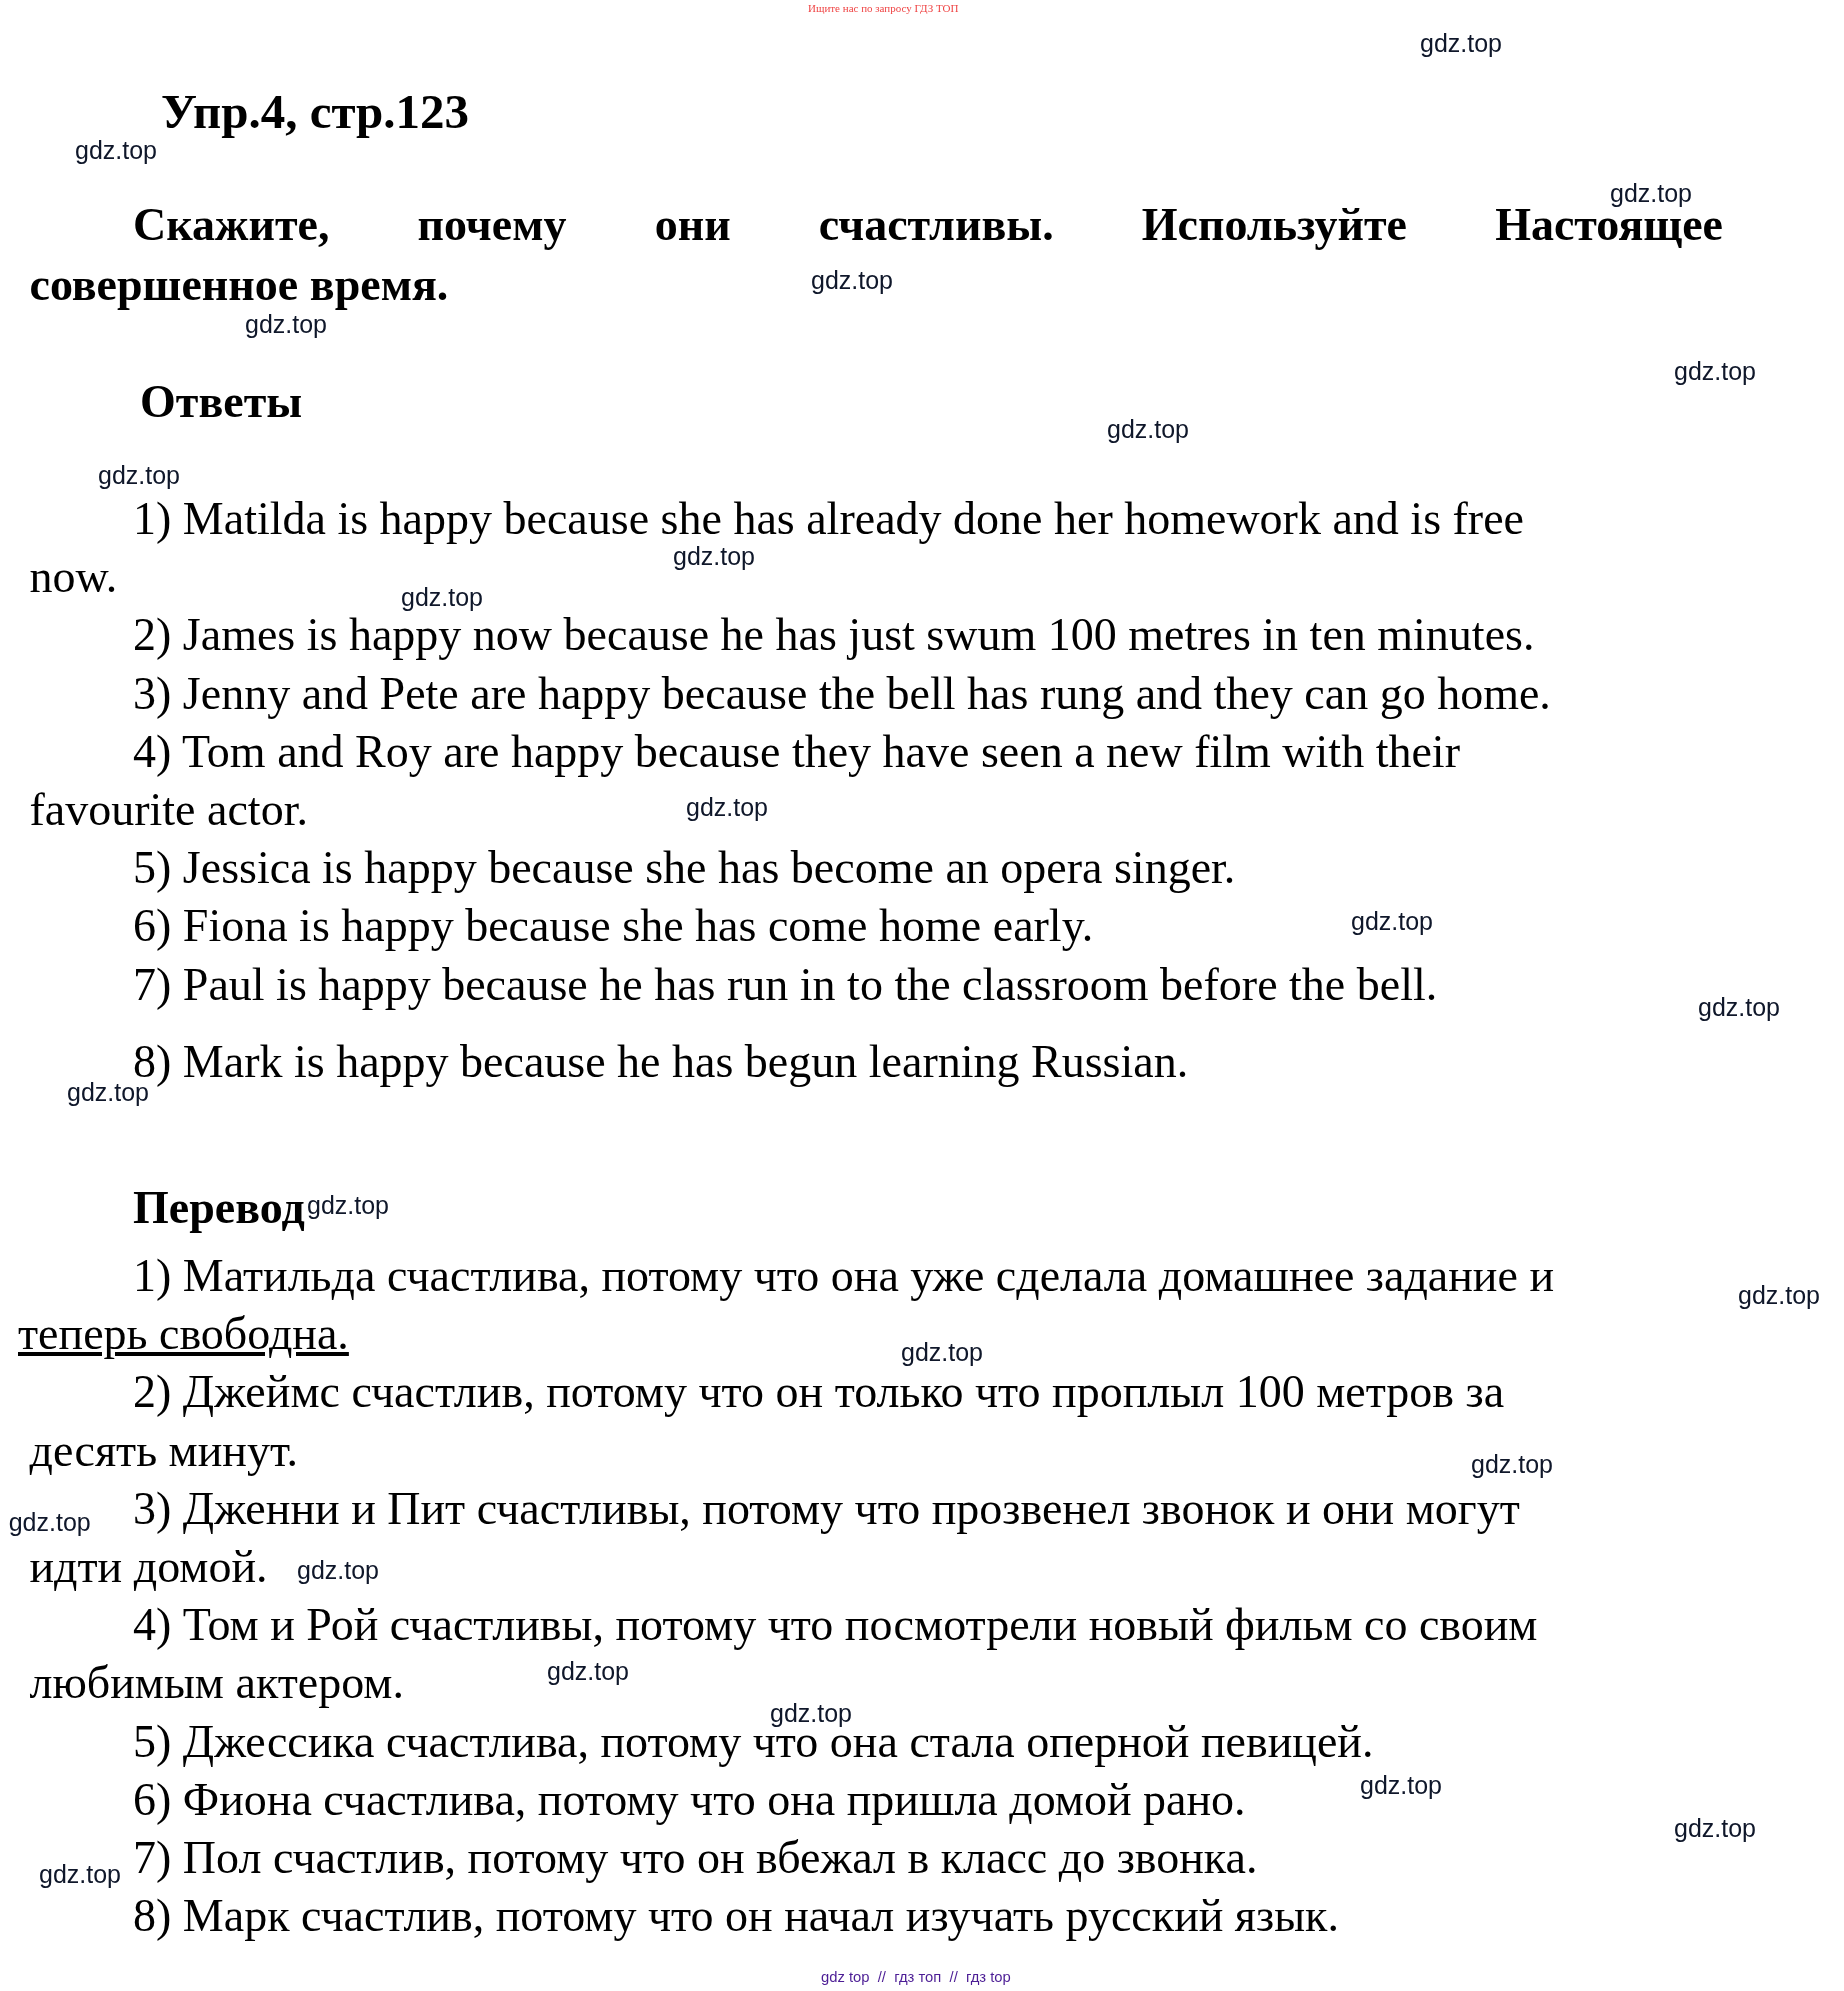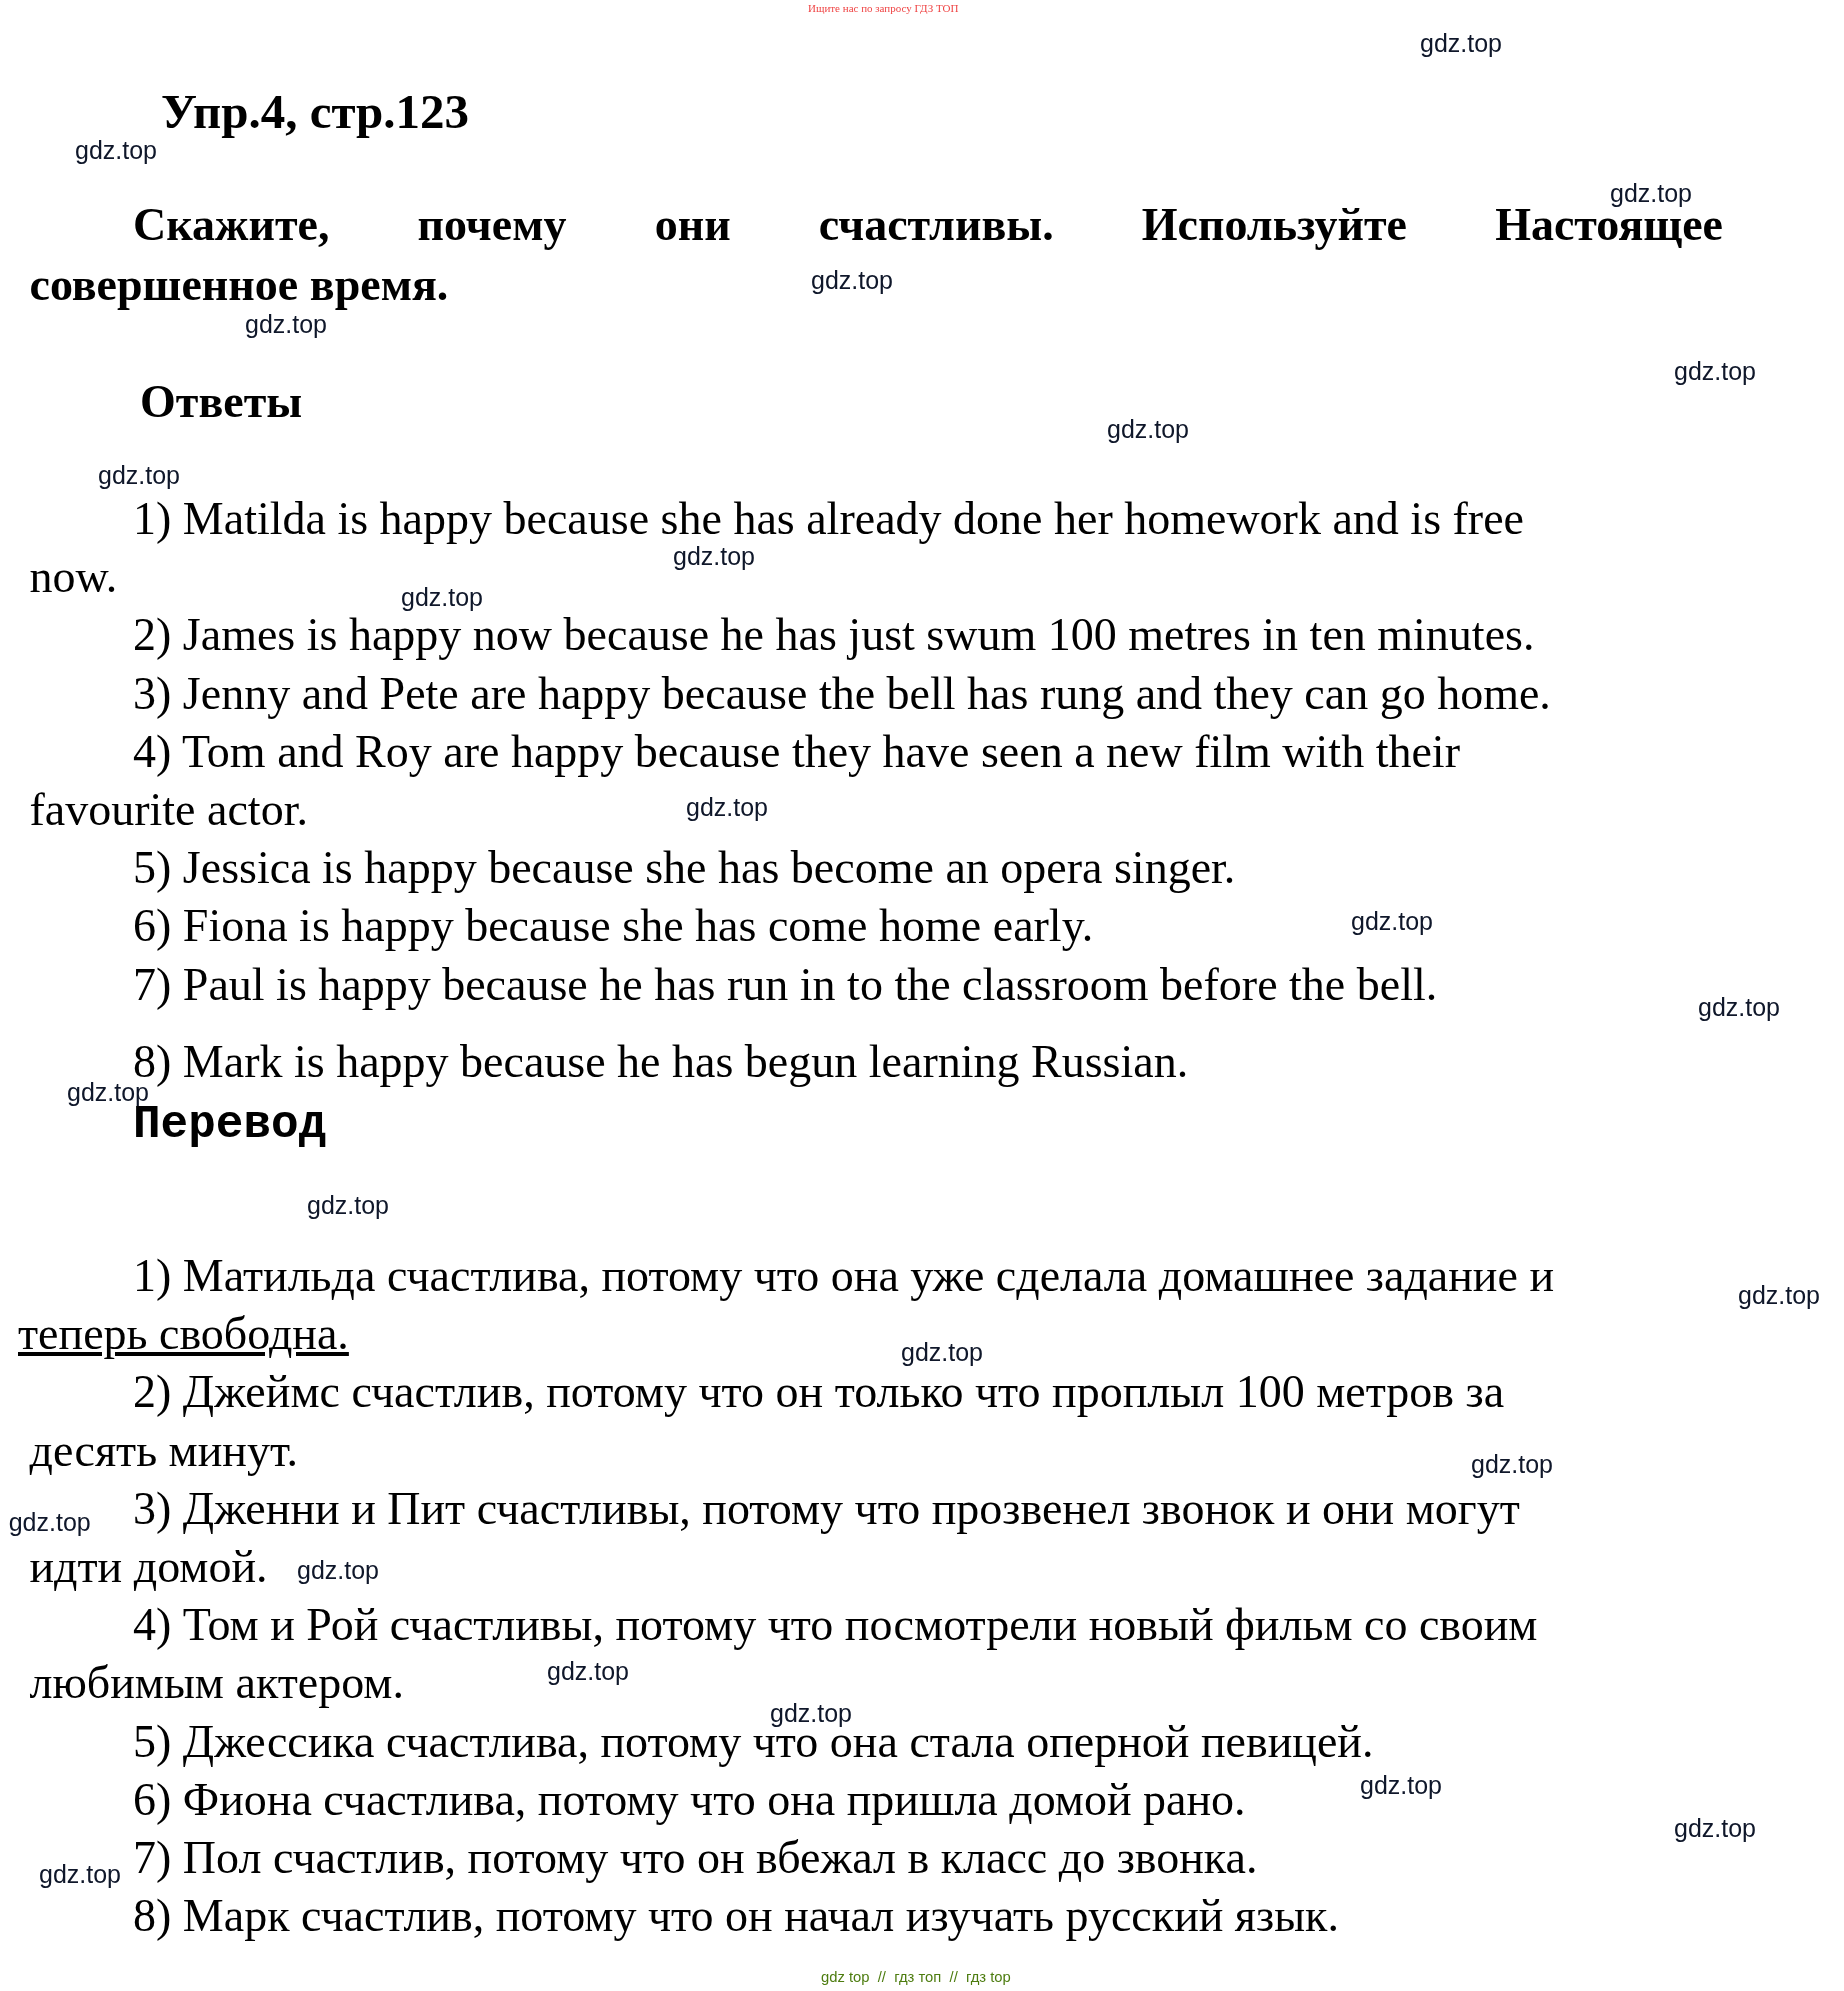--- a/index.html
+++ b/index.html
@@ -5,21 +5,21 @@
   html, body { margin:0; padding:0; background:#ffffff; }
   body { width:1845px; height:1991px; position:relative; overflow:hidden; }
   .abs { position:absolute; white-space:nowrap; }
   .serif { font-family:"Liberation Serif", "DejaVu Serif", serif; color:#000; }
   .h-title { font-size:49px; font-weight:bold; }
   .h-task { font-size:46px; font-weight:bold; }
   .h-sec { font-size:46px; font-weight:bold; }
   .body { font-size:46px; }
   .wm { font-family:"Liberation Sans", "DejaVu Sans", sans-serif; font-size:25px; color:#0f172a; }
   .top-banner { font-family:Liberation Serif, serif; font-size:11px; color:#ef4444; }
-  .footer { font-family:"Liberation Sans", "DejaVu Sans", sans-serif; font-size:14.8px; color:#4d7c0f; }
+  .footer { font-family:"Liberation Sans", "DejaVu Sans", sans-serif; font-size:14.8px; color:#4c1d95; }
 </style>
 </head>
 <body>
 
 <div class="abs top-banner" style="left:808px; top:1.7px;">Ищите нас по запросу ГДЗ ТОП</div>
 
 <div class="abs serif h-title" style="left:133px; top:83px;margin-left:28px;">Упр.4, стр.123</div>
 
 <div class="abs serif h-task" style="left:133px; top:198px; width:1590px; display:flex; justify-content:space-between;">
   <span>Скажите,</span>
@@ -37,21 +37,21 @@
 <div class="abs serif body" style="left:29.5px; top:550px;">now.</div>
 <div class="abs serif body" style="left:133px; top:608px;">2) James is happy now because he has just swum 100 metres in ten minutes.</div>
 <div class="abs serif body" style="left:133px; top:667px;">3) Jenny and Pete are happy because the bell has rung and they can go home.</div>
 <div class="abs serif body" style="left:133px; top:725px;">4) Tom and Roy are happy because they have seen a new film with their</div>
 <div class="abs serif body" style="left:29.5px; top:783px;">favourite actor.</div>
 <div class="abs serif body" style="left:133px; top:841px;">5) Jessica is happy because she has become an opera singer.</div>
 <div class="abs serif body" style="left:133px; top:899px;">6) Fiona is happy because she has come home early.</div>
 <div class="abs serif body" style="left:133px; top:958px;">7) Paul is happy because he has run in to the classroom before the bell.</div>
 <div class="abs serif body" style="left:133px; top:1016px;margin-top:19px;">8) Mark is happy because he has begun learning Russian.</div>
 
-<div class="abs serif h-sec" style="left:133px; top:1099px;font-family:Liberation Mono, monospace;">Перевод</div>
+<div class="abs serif h-sec" style="left:133px; top:1181px;">Перевод</div>
 
 <div class="abs serif body" style="left:133px; top:1249px;">1) Матильда счастлива, потому что она уже сделала домашнее задание и</div>
 <div class="abs serif body" style="left:18px; top:1307px;text-decoration:underline;">теперь свободна.</div>
 <div class="abs serif body" style="left:133px; top:1365px;">2) Джеймс счастлив, потому что он только что проплыл 100 метров за</div>
 <div class="abs serif body" style="left:29.5px; top:1424px;">десять минут.</div>
 <div class="abs serif body" style="left:133px; top:1482px;">3) Дженни и Пит счастливы, потому что прозвенел звонок и они могут</div>
 <div class="abs serif body" style="left:29.5px; top:1540px;">идти домой.</div>
 <div class="abs serif body" style="left:133px; top:1598px;">4) Том и Рой счастливы, потому что посмотрели новый фильм со своим</div>
 <div class="abs serif body" style="left:29.5px; top:1656px;">любимым актером.</div>
 <div class="abs serif body" style="left:133px; top:1715px;">5) Джессика счастлива, потому что она стала оперной певицей.</div>

